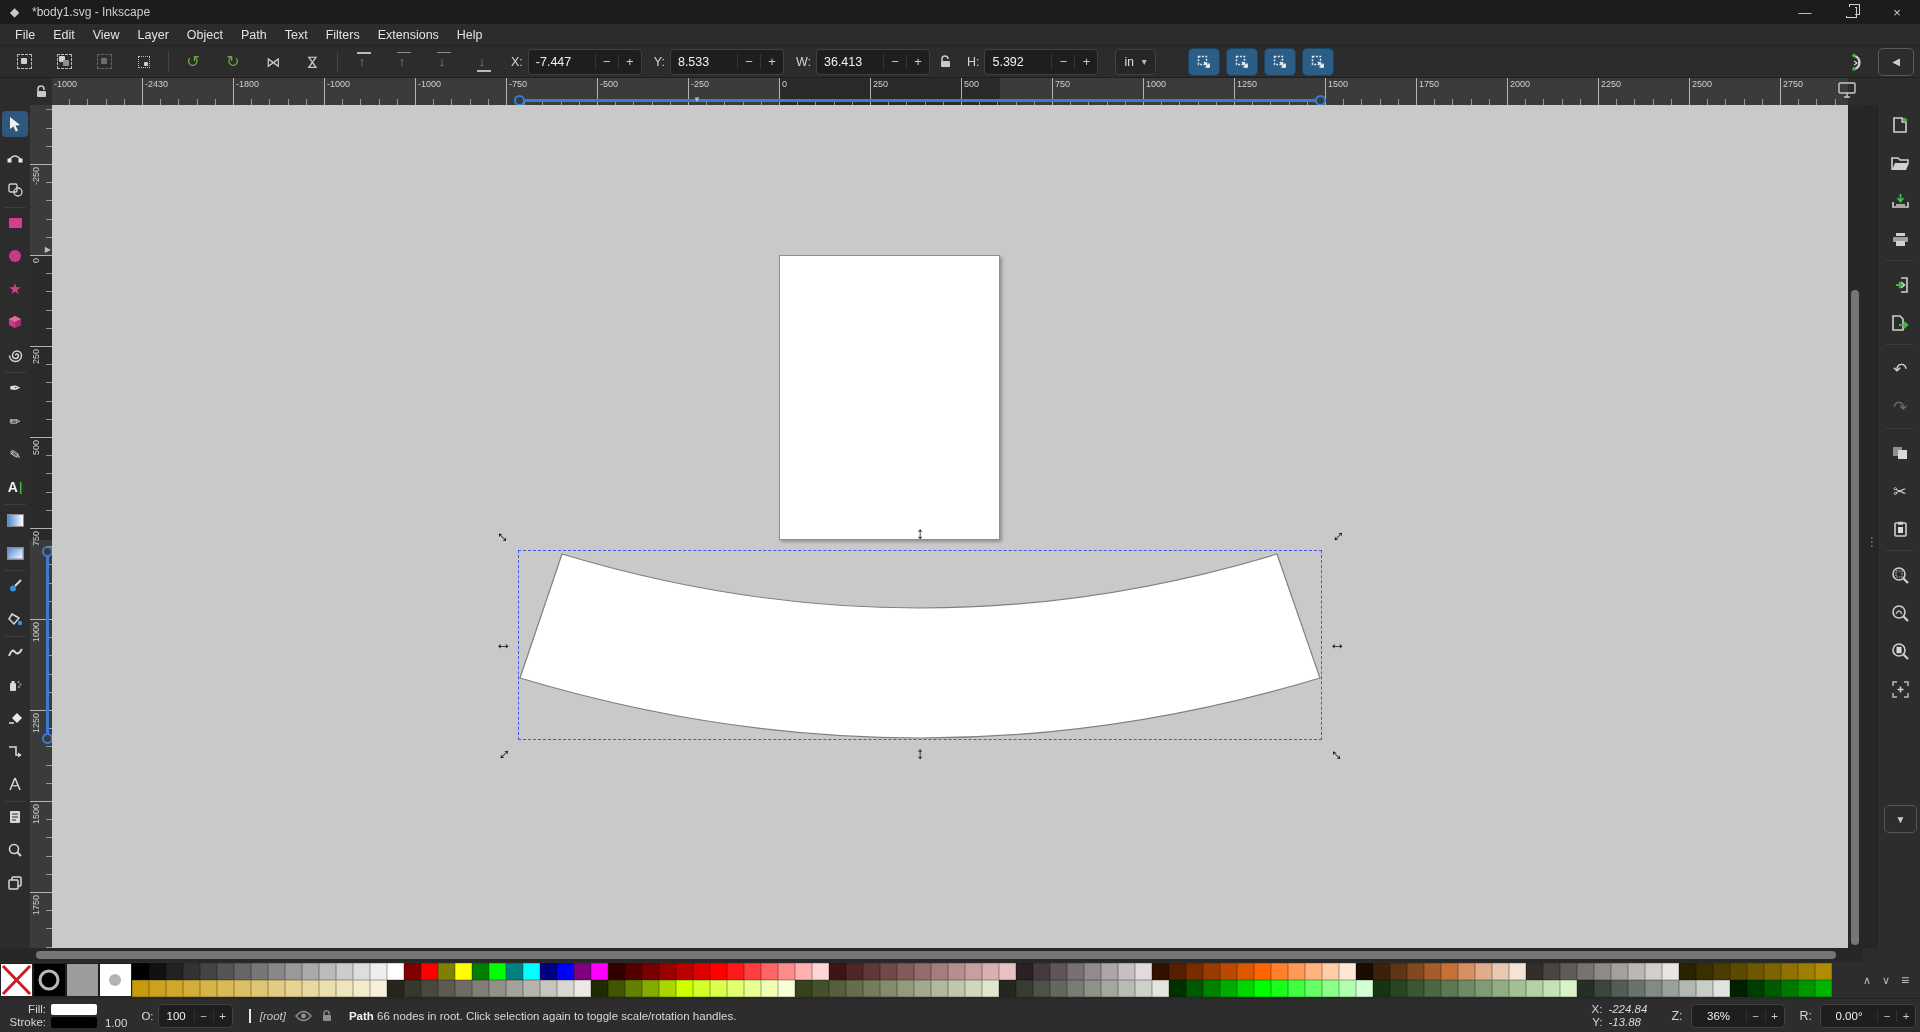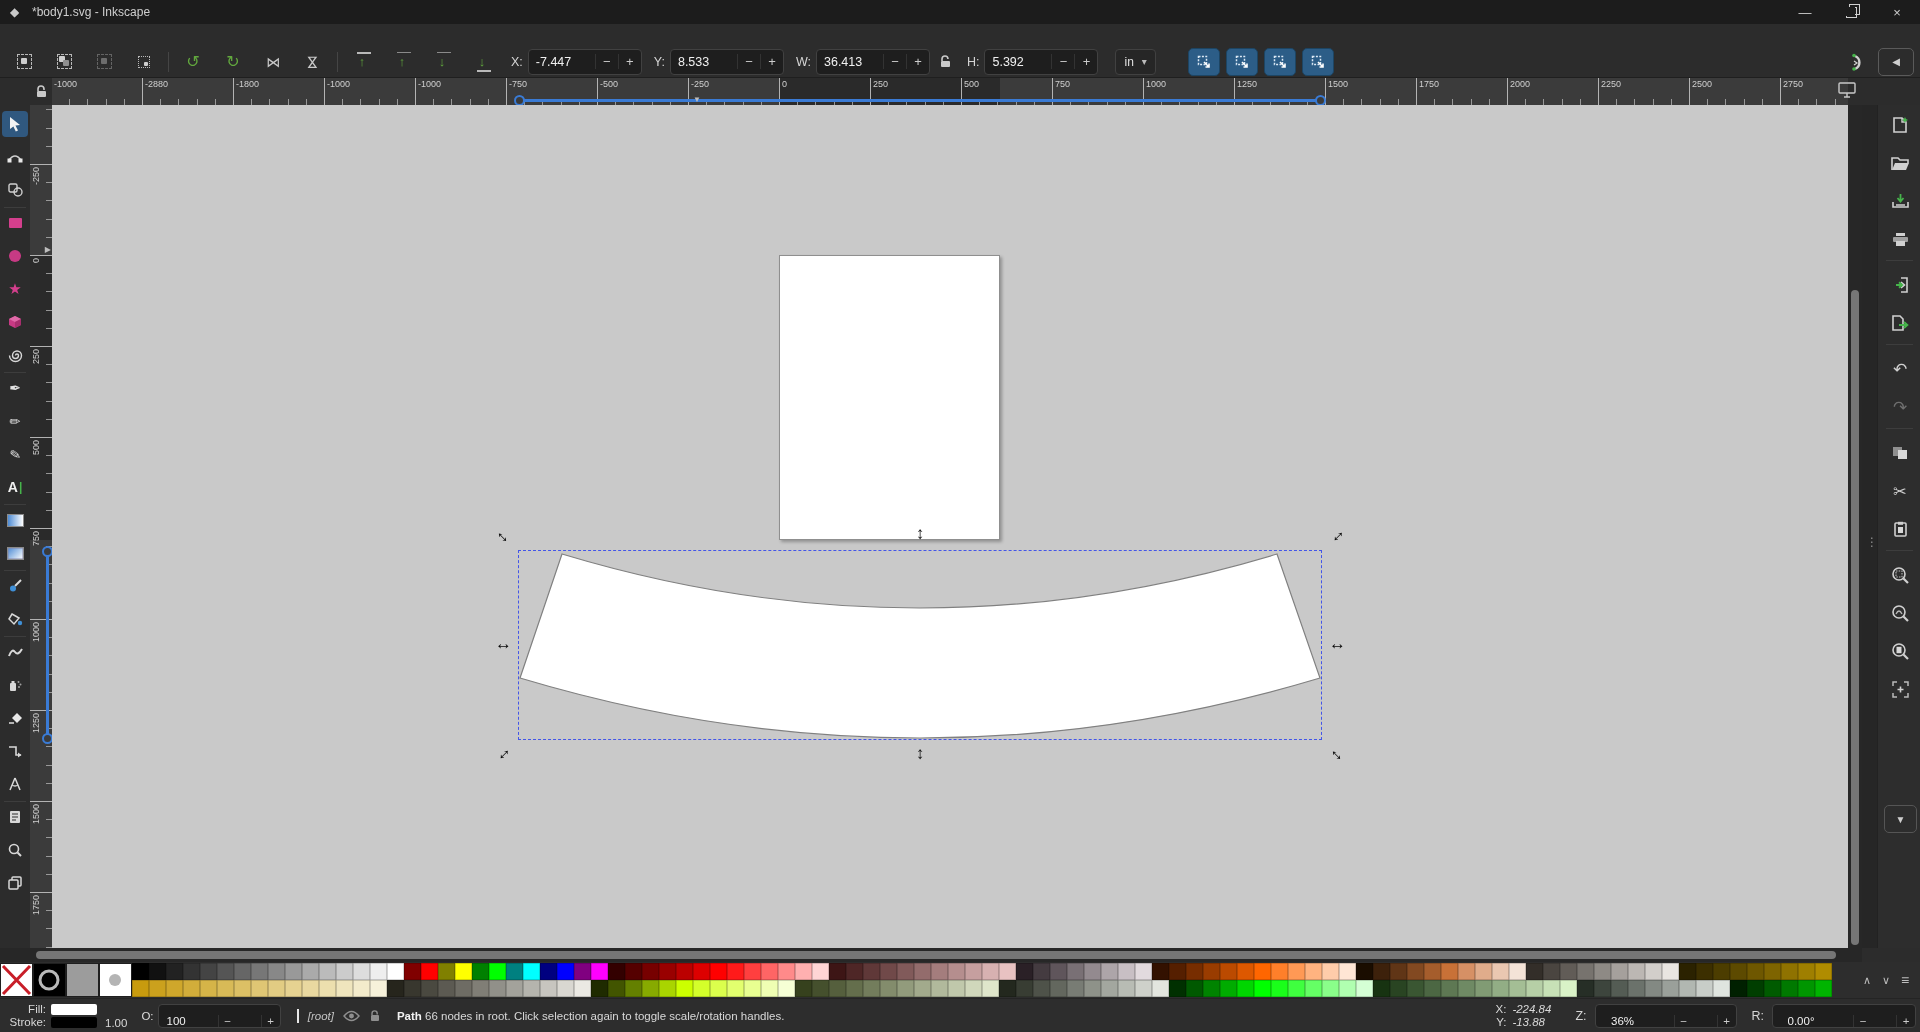--- a/index.html
+++ b/index.html
@@ -104,21 +104,21 @@
   #pal-nav{width:68px;display:flex;align-items:center;justify-content:space-evenly;color:#bdbdbd;font-size:11px;}
   
   #statusbar{position:absolute;left:0;top:998px;width:100%;height:34px;background:#2d2d2d;display:flex;
              align-items:center;font-size:11.5px;border-top:1px solid #242424;}
   #fs-labels{display:flex;flex-direction:column;align-items:flex-end;width:46px;line-height:13px;color:#d8d8d8;}
   #fs-swatches{display:flex;flex-direction:column;margin-left:5px;gap:2px;}
   #fill-swatch{width:46px;height:11px;background:#ffffff;border-radius:2px;}
   #stroke-swatch{width:46px;height:11px;background:#000000;border-radius:2px;}
   #stroke-width{margin-left:8px;margin-top:13px;color:#d8d8d8;}
   #opacity{display:flex;align-items:center;margin-left:14px;gap:4px;}
-  .mini-spin{display:flex;align-items:flex-end;background:#1e1e1e;border:1px solid #414141;border-radius:4px;height:22px;gap:24px;}
+  .mini-spin{display:flex;align-items:center;background:#1e1e1e;border:1px solid #414141;border-radius:4px;height:22px;}
   .mini-spin .val{padding:0 8px;color:#f0f0f0;}
   .mini-spin .sbtn{width:18px;text-align:center;color:#ccc;border-left:1px solid #333;}
   #layerblock{display:flex;align-items:center;margin-left:16px;gap:9px;color:#bdbdbd;}
   #caret{width:2px;height:14px;background:#e8e8e8;}
   #layer-name{font-style:italic;color:#c4c4c4;}
   #status-msg{margin-left:16px;color:#d8d8d8;white-space:nowrap;}
   #status-msg b{color:#f2f2f2;}
   #status-right{margin-left:auto;display:flex;align-items:center;margin-right:4px;gap:6px;}
   #xy-readout{display:flex;flex-direction:column;align-items:flex-end;line-height:13px;color:#d8d8d8;}
   #xy-readout .row{display:flex;gap:6px;}
@@ -139,20 +139,32 @@
         </div>
       <div class="winbtn">
           <span class="restore-glyph"></span>
         </div>
       <div class="winbtn">
           <span>×</span>
         </div>
     </div>
   </div>
 
+  <div id="menubar">
+      <span class="menu-item">File</span>
+      <span class="menu-item">Edit</span>
+      <span class="menu-item">View</span>
+      <span class="menu-item">Layer</span>
+      <span class="menu-item">Object</span>
+      <span class="menu-item">Path</span>
+      <span class="menu-item">Text</span>
+      <span class="menu-item">Filters</span>
+      <span class="menu-item">Extensions</span>
+      <span class="menu-item">Help</span>
+    </div>
 
   <div id="toolctrl">
     <span id="selbtns" style="display:flex;align-items:center;">
         <span class="tc-btn">
           <span class="dash-sq">
             <i class="dot"></i>
           </span>
         </span>
         <span class="tc-btn">
           <span class="dash-sq">
@@ -374,21 +386,21 @@
           <div class="htick" style="left: 1637px; height: 27px; opacity: 0.95;"></div>
           <div class="htick" style="left: 1655.2px; height: 6px; opacity: 0.75;"></div>
           <div class="htick" style="left: 1673.4px; height: 6px; opacity: 0.75;"></div>
           <div class="htick" style="left: 1691.6px; height: 6px; opacity: 0.75;"></div>
           <div class="htick" style="left: 1709.8px; height: 6px; opacity: 0.75;"></div>
           <div class="htick" style="left: 1728px; height: 27px; opacity: 0.95;"></div>
           <div class="htick" style="left: 1746.2px; height: 6px; opacity: 0.75;"></div>
           <div class="htick" style="left: 1764.4px; height: 6px; opacity: 0.75;"></div>
           <div class="htick" style="left: 1782.6px; height: 6px; opacity: 0.75;"></div>
           <span class="hlabel" style="left: 2px;">-1000</span>
-          <span class="hlabel" style="left: 93px;">-2880</span>
+          <span class="hlabel" style="left: 93px;">-2430</span>
           <span class="hlabel" style="left: 184px;">-1800</span>
           <span class="hlabel" style="left: 275px;">-1000</span>
           <span class="hlabel" style="left: 366px;">-1000</span>
           <span class="hlabel" style="left: 457px;">-750</span>
           <span class="hlabel" style="left: 548px;">-500</span>
           <span class="hlabel" style="left: 639px;">-250</span>
           <span class="hlabel" style="left: 730px;">0</span>
           <span class="hlabel" style="left: 821px;">250</span>
           <span class="hlabel" style="left: 912px;">500</span>
           <span class="hlabel" style="left: 1003px;">750</span>

